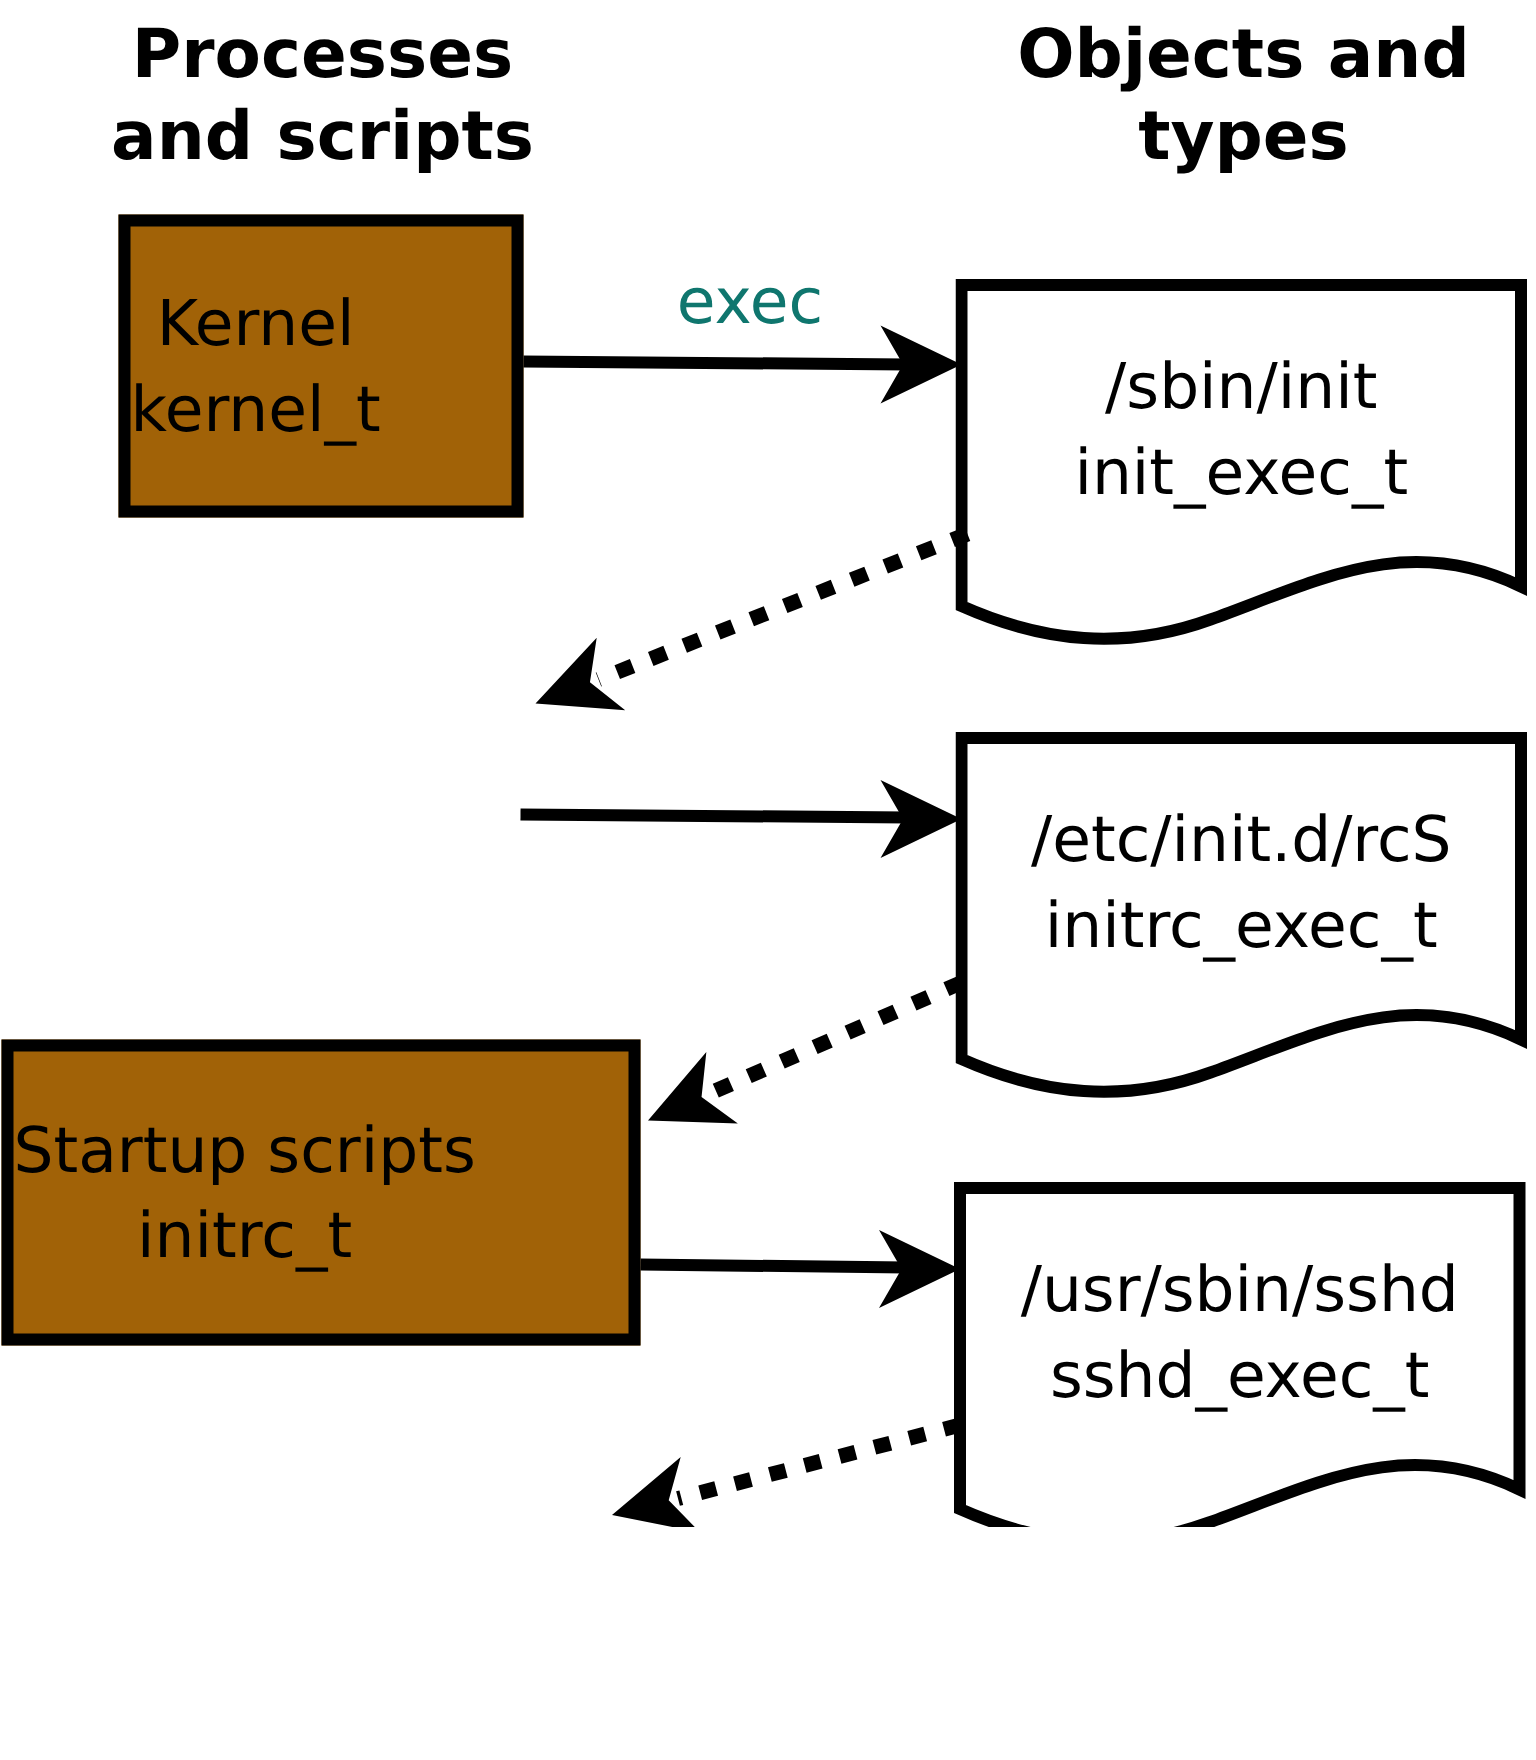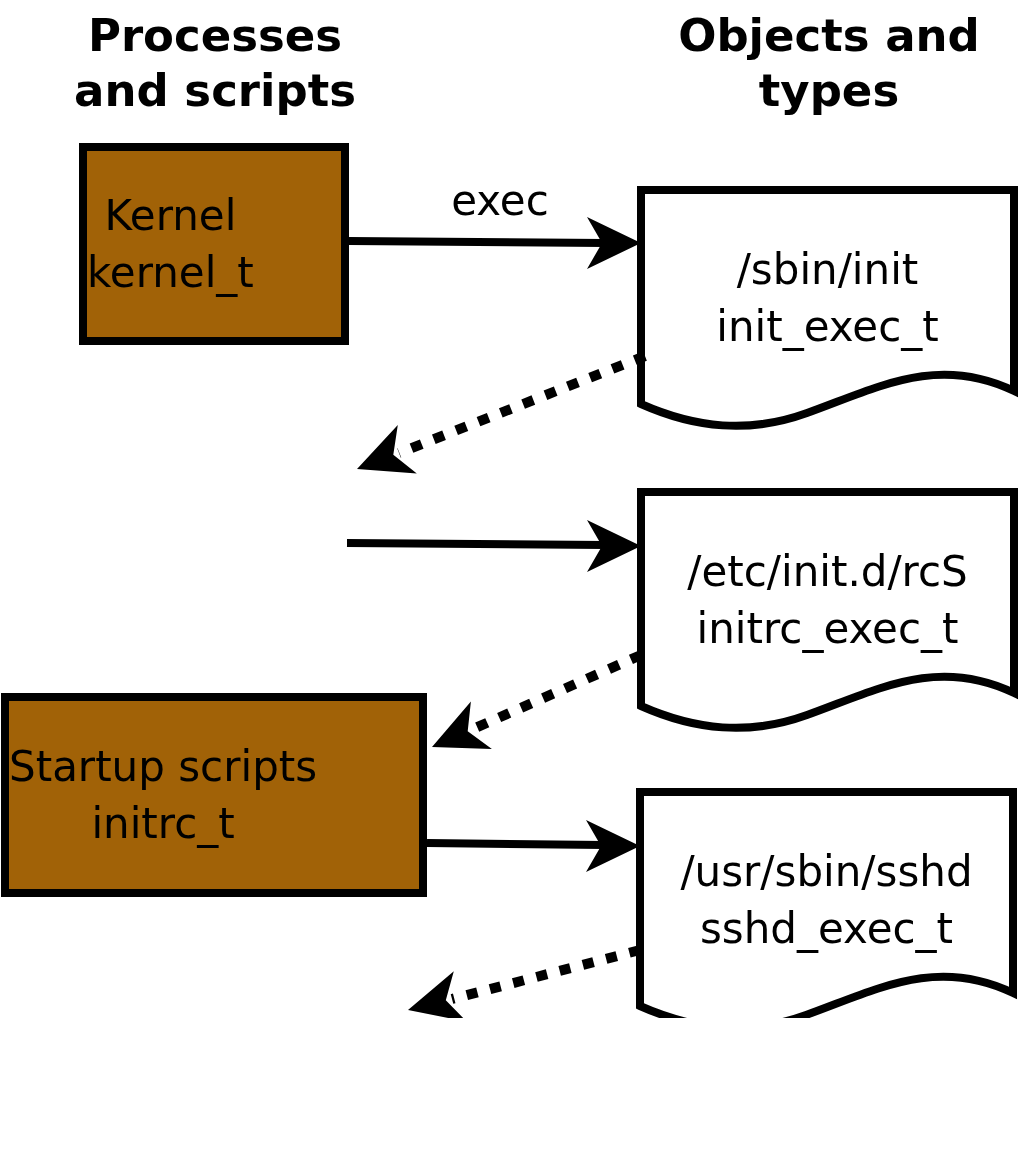--- a/index.html
+++ b/index.html
@@ -48,21 +48,21 @@
   }
   .doc svg {
     position: absolute;
     left: 0;
     top: 0;
     display: block;
   }
   .doc-label {
     position: absolute;
     left: 0;
-    top: 12px;
+    top: 0;
     width: 381px;
     height: 205px;
     display: flex;
     align-items: center;
     justify-content: center;
     text-align: center;
     font-size: 42px;
     line-height: 57px;
     color: #000;
     padding-bottom: 6px;
@@ -72,21 +72,21 @@
   .arrow-layer {
     position: absolute;
     left: 0;
     top: 0;
     pointer-events: none;
   }
   .edge-label {
     position: absolute;
     font-size: 42px;
     line-height: 46px;
-    color: #000000;
+    color: #0f766e;
     text-align: center;
     white-space: nowrap;
   }
 </style>
 </head>
 <body>
 
 <div class="canvas">
 
   <div class="col-header" style="left:20px; top:8px; width:390px;">

